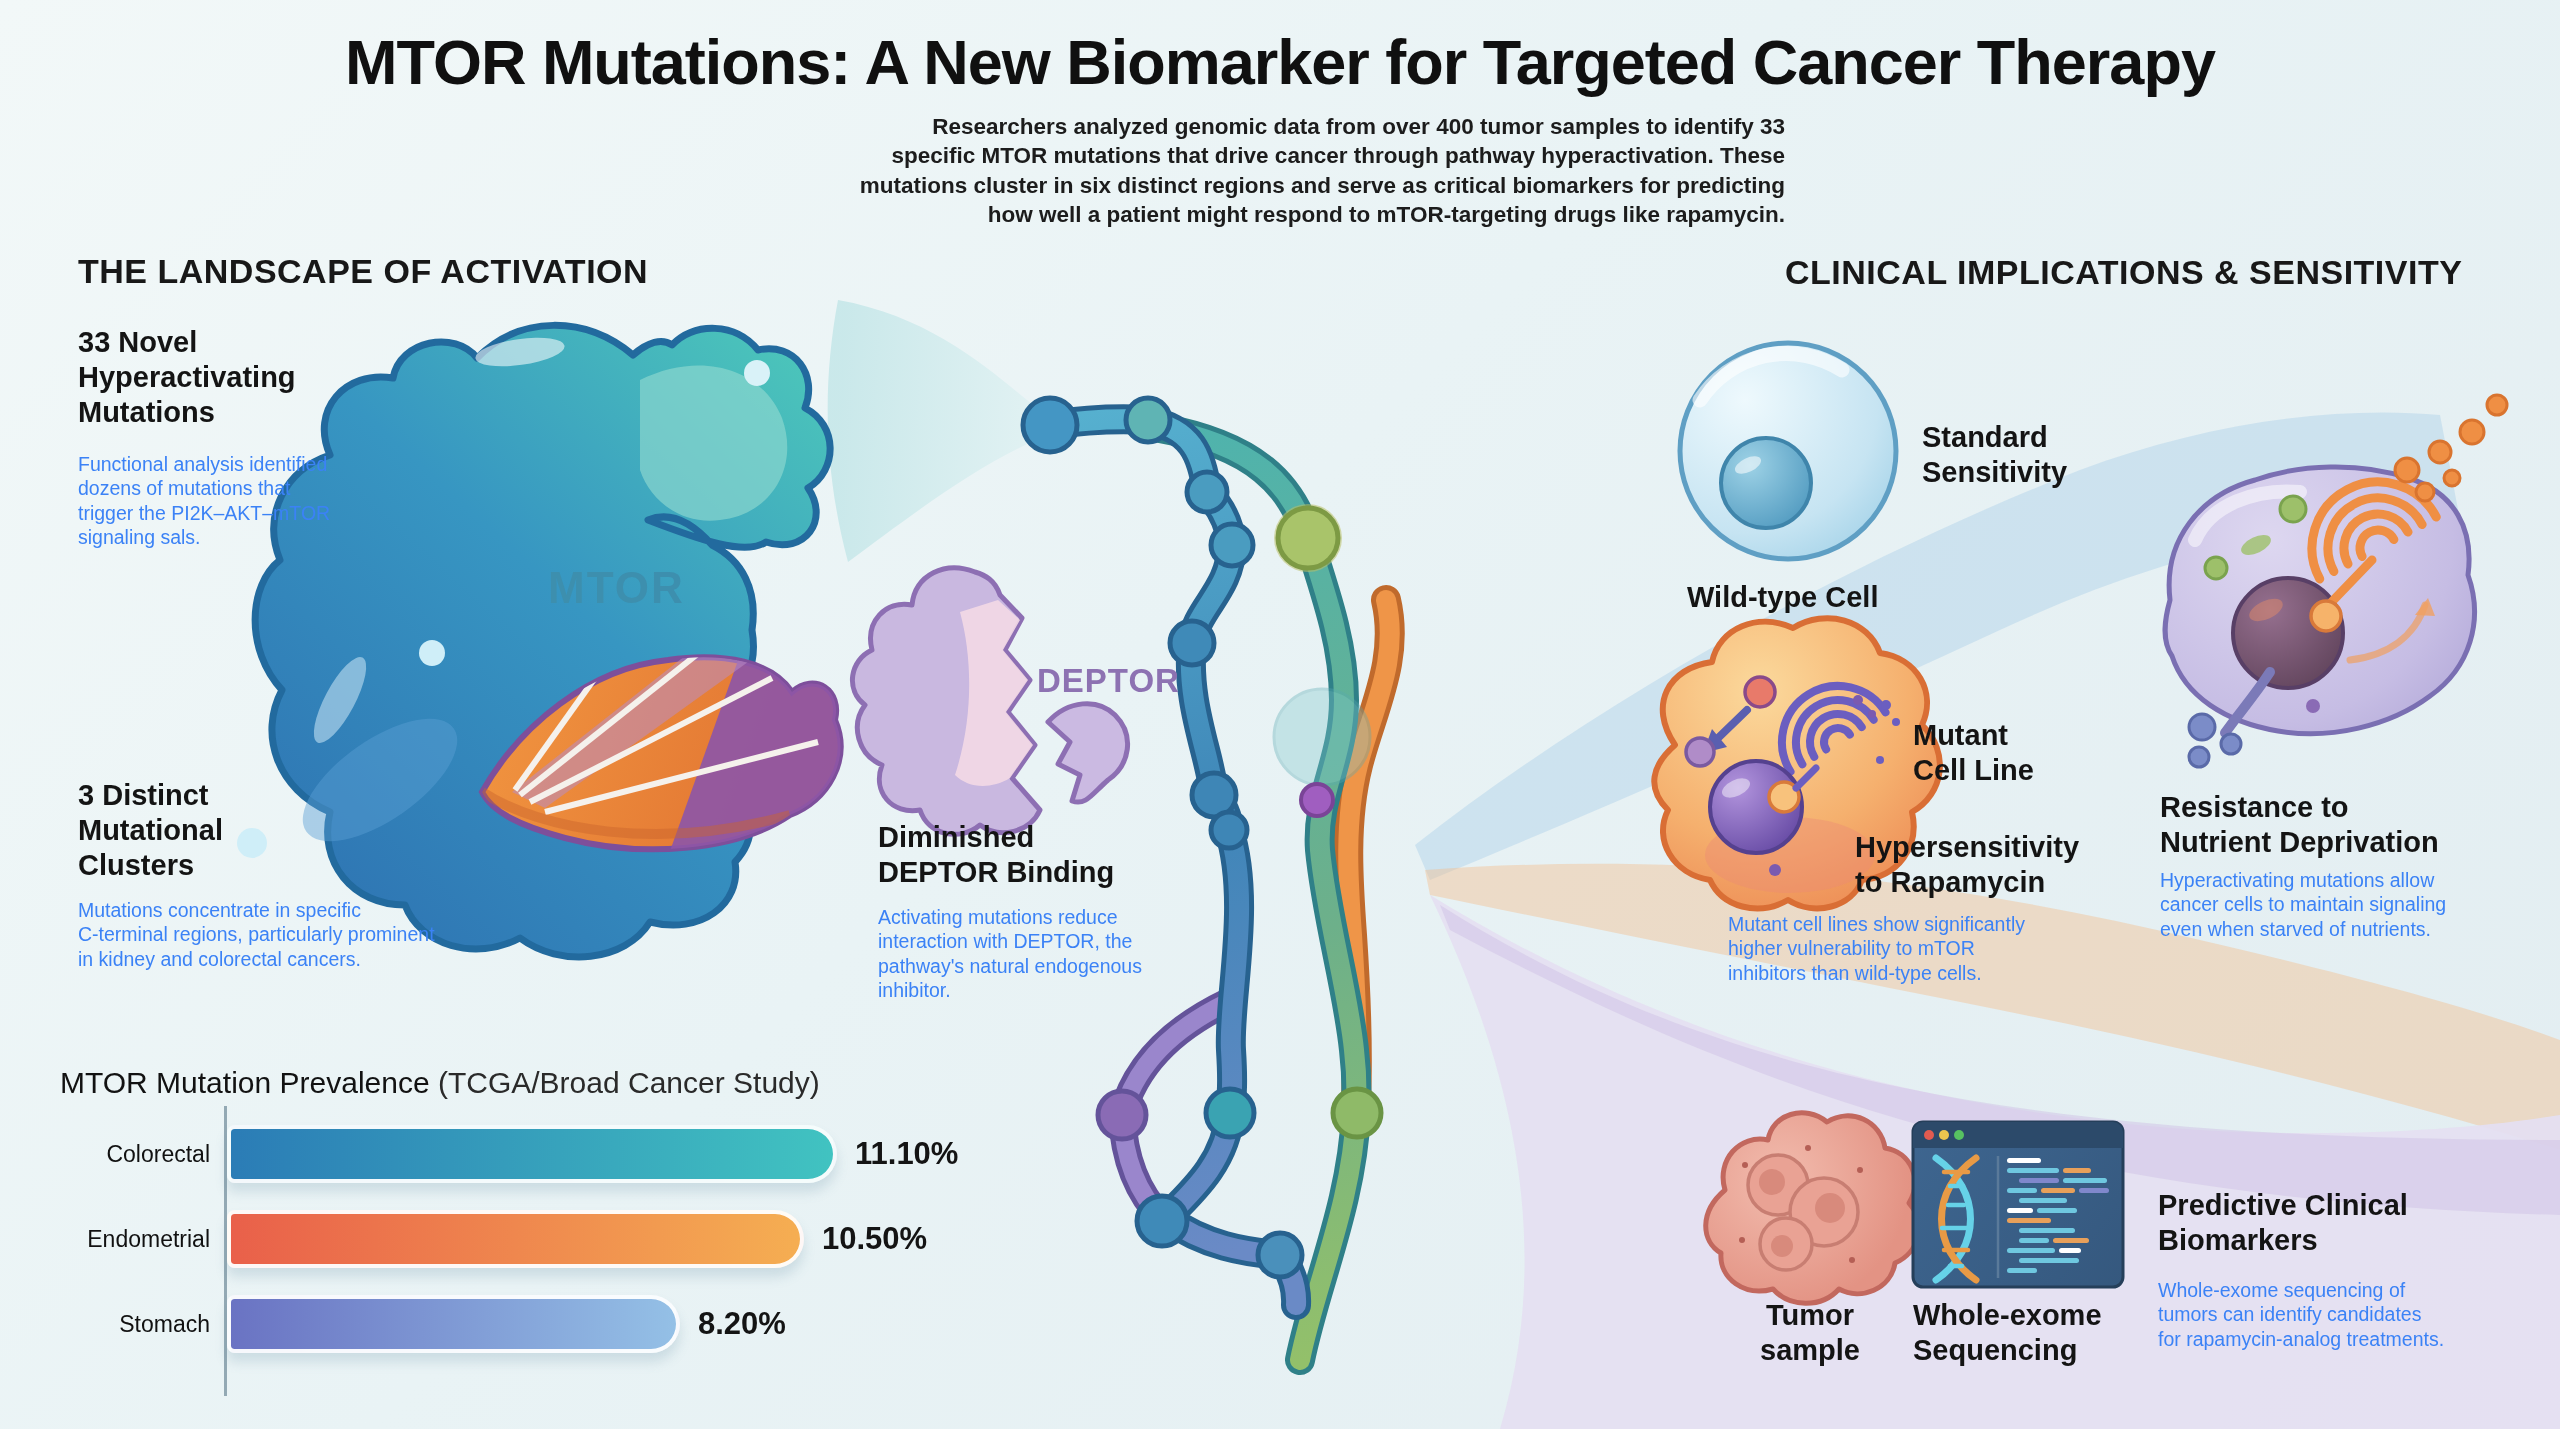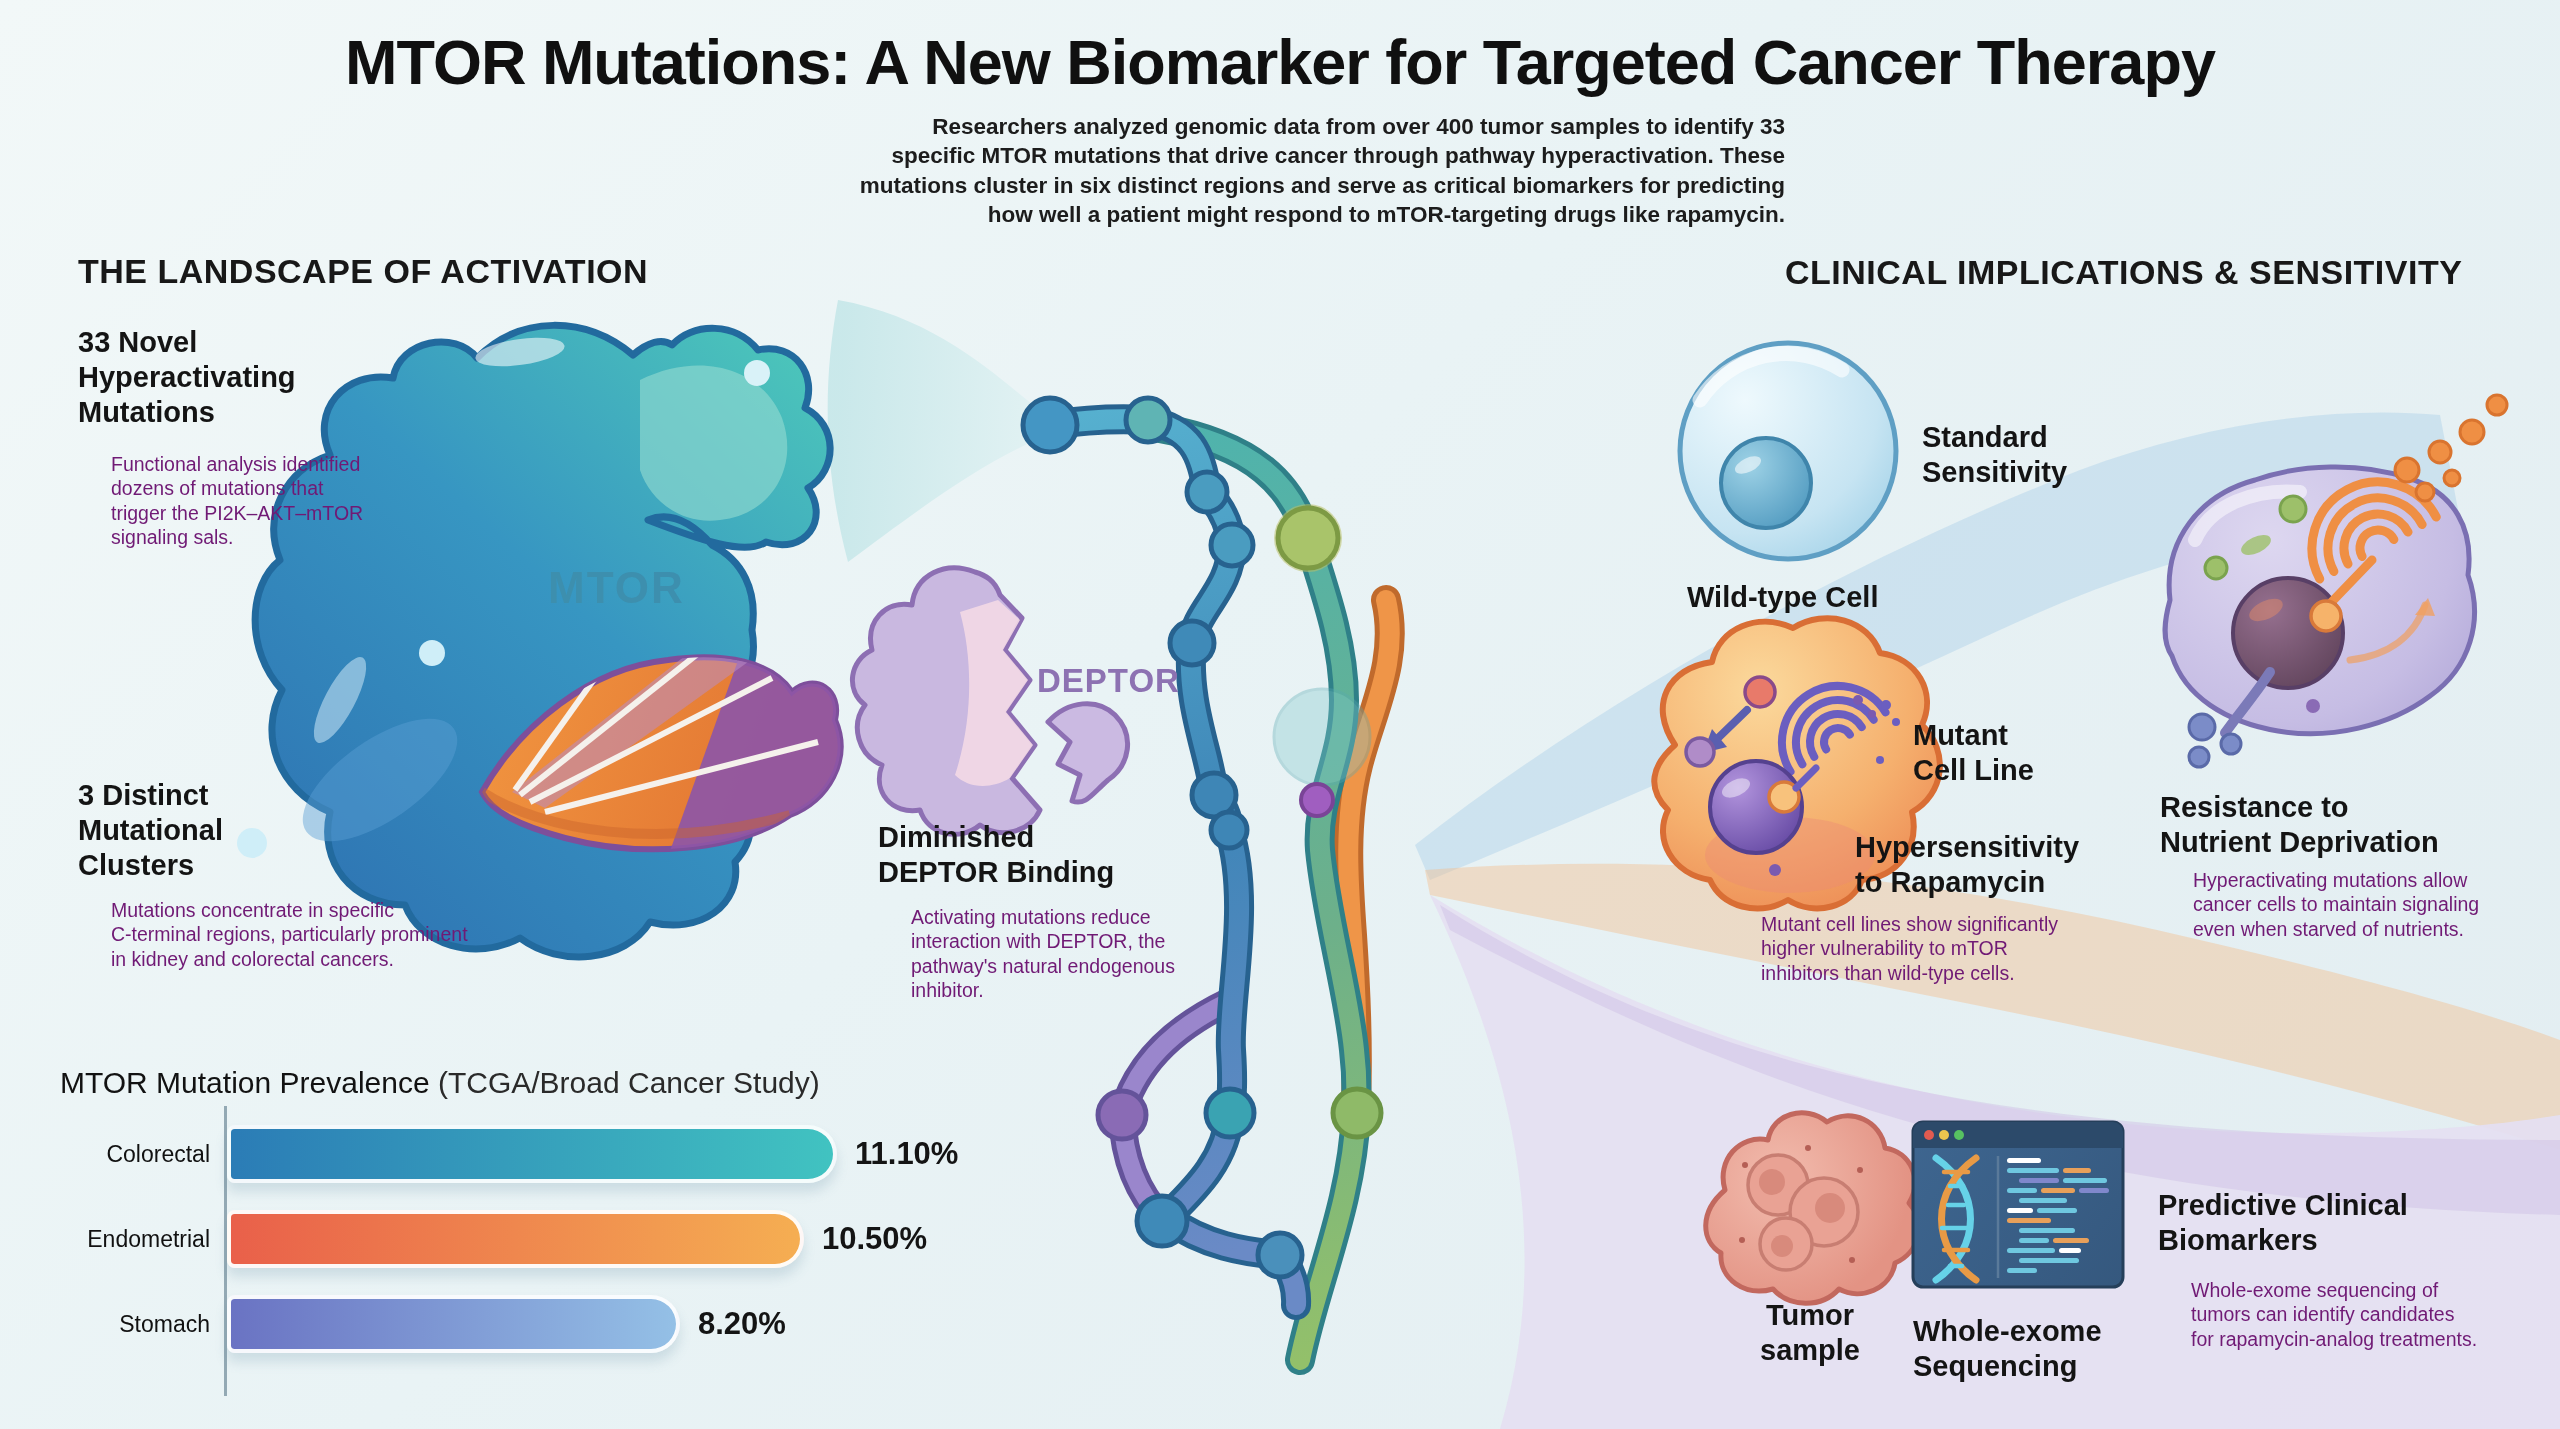--- a/index.html
+++ b/index.html
@@ -14,21 +14,21 @@
     left:0;right:0;top:26px;text-align:center;
     font-size:63px;font-weight:bold;letter-spacing:-1px;color:#101010;
   }
   .subtitle{
     left:785px;width:1000px;top:112px;text-align:right;
     font-size:22.5px;line-height:1.3;color:#1c1c1c;white-space:pre-line;font-weight:bold;
     font-stretch:condensed;
   }
   .sec-h{font-size:34px;font-weight:bold;color:#181818;letter-spacing:.5px;}
   .item-h{font-size:29px;font-weight:bold;line-height:1.2;color:#141414;white-space:pre-line;}
-  .body-t{font-size:19.5px;line-height:1.25;color:#701a75;white-space:pre-line;margin-left:33px;}
+  .body-t{font-size:19.5px;line-height:1.25;color:#3b82f6;white-space:pre-line;}
   .mtor-label{font-size:44px;font-weight:bold;color:#3d8fae;letter-spacing:2px;}
   .deptor-label{font-size:33px;font-weight:bold;color:#8d72b2;letter-spacing:1px;}
   .chart-title{font-size:30px;color:#121212;}
   .chart-title b{font-weight:normal;}
   .chart-title span.note{font-weight:normal;color:#2a2a2a;}
   #chart{left:60px;top:1066px;width:1050px;height:340px;}
   #chart .axis{position:absolute;left:164px;top:40px;width:3px;height:290px;background:#93a9b4;}
   .bar-row{position:absolute;left:0;width:1050px;height:58px;}
   .bar-row .cat{position:absolute;left:0;top:0;width:150px;text-align:right;font-size:23px;color:#111;line-height:58px;}
   .bar-row .bar{position:absolute;left:167px;top:0;height:50px;border:4px solid rgba(255,255,255,.95);
@@ -351,21 +351,21 @@
 <div class="abs body-t" style="left:1728px;top:912px;">Mutant cell lines show significantly
 higher vulnerability to mTOR
 inhibitors than wild-type cells.</div>
 <div class="abs item-h" style="left:2160px;top:790px;">Resistance to
 Nutrient Deprivation</div>
 <div class="abs body-t" style="left:2160px;top:868px;">Hyperactivating mutations allow
 cancer cells to maintain signaling
 even when starved of nutrients.</div>
 <div class="abs item-h center-txt" style="left:1730px;top:1298px;width:160px;">Tumor
 sample</div>
-<div class="abs item-h" style="left:1913px;top:1298px;margin-top:16px;">Whole-exome
+<div class="abs item-h" style="left:1913px;top:1298px;">Whole-exome
 Sequencing</div>
 <div class="abs item-h" style="left:2158px;top:1188px;">Predictive Clinical
 Biomarkers</div>
 <div class="abs body-t" style="left:2158px;top:1278px;">Whole-exome sequencing of
 tumors can identify candidates
 for rapamycin-analog treatments.</div>
 
 <div id="chart" class="abs">
   <div class="chart-title">
     <b>MTOR Mutation Prevalence</b><span class="note"> (TCGA/Broad Cancer Study)</span>

